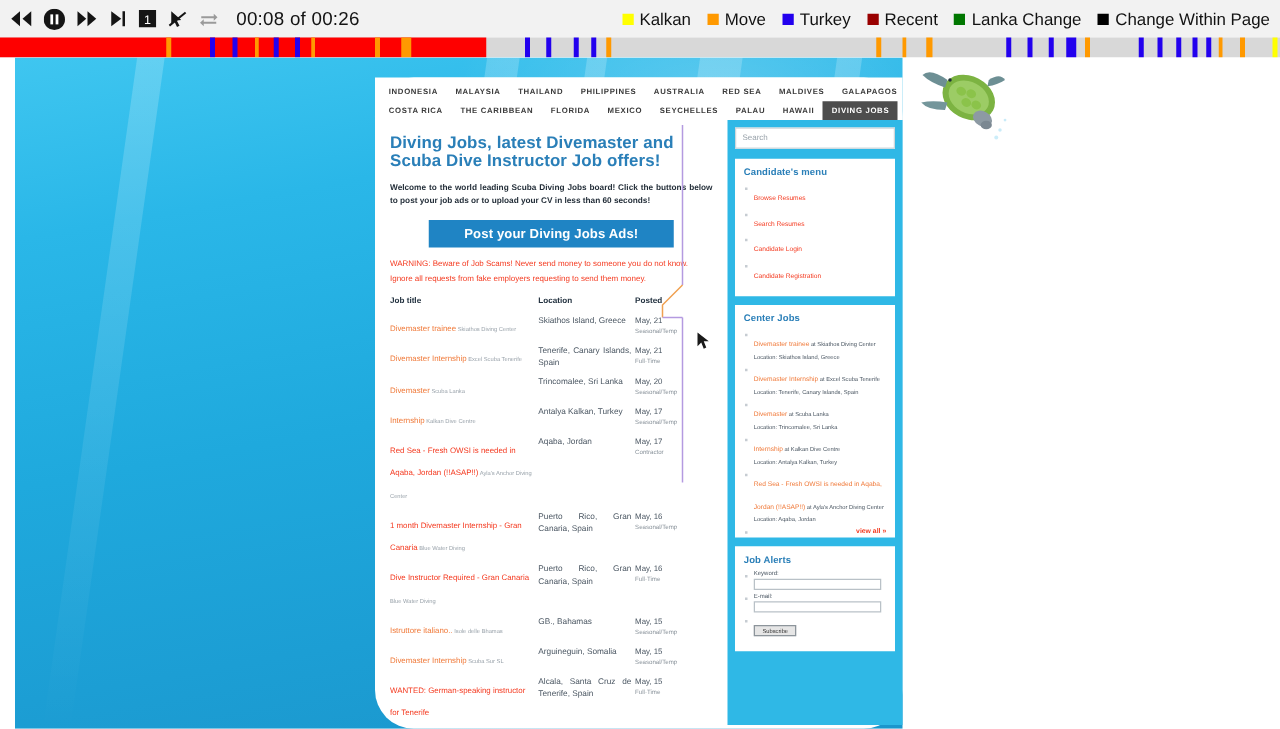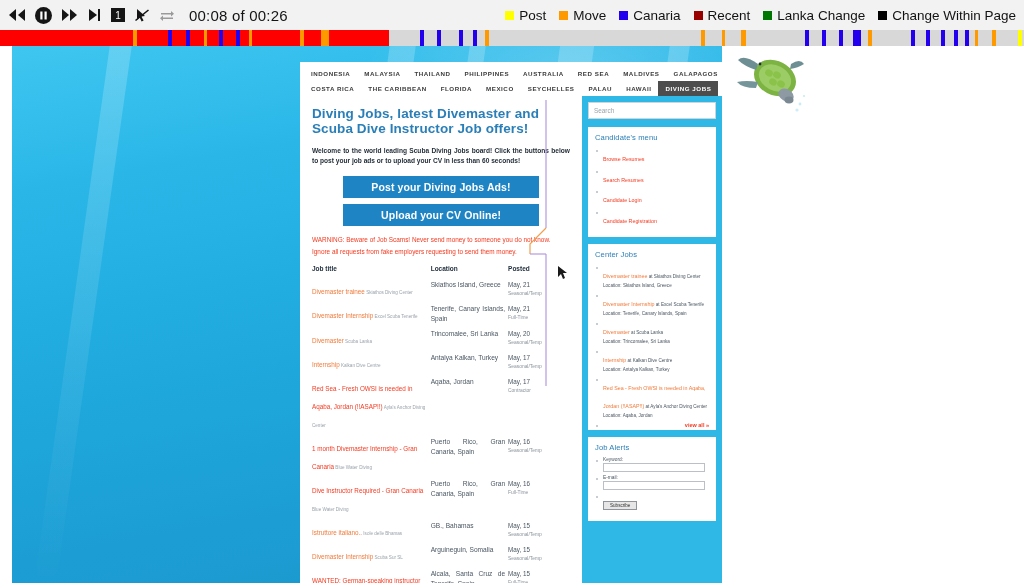--- a/index.html
+++ b/index.html
@@ -48,20 +48,21 @@
     transform: skewX(-8deg); pointer-events: none;
   }
 
   
   .turtle { position: absolute; left: 728px; top: 2px; width: 86px; height: 74px; }
 
   
   .site {
     position: absolute; left: 300px; top: 16px; width: 422px; height: 521px;
     background: #ffffff;
+    border-radius: 31px;
   }
   .nav-wrap { background: #ffffff; padding: 4px 4px 0 4px; }
   .navrow { display: flex; flex-wrap: nowrap; }
   .navitem {
     font-size: 6.2px; font-weight: bold; letter-spacing: .55px; color: #3b3b3b;
     padding: 4px 7px; white-space: nowrap; text-transform: uppercase;
   }
   .navitem.active { background: #4d4d4d; color: #ffffff; }
 
   .body-split { display: flex; }
@@ -105,21 +106,21 @@
   .j-date { font-size: 6.3px; line-height: 9.4px; color: #4a5662; text-align: justify; }
   .j-type { font-size: 4.9px; color: #8b949c; display: block; margin-top: 1px; }
 
   
   .search-box {
     width: 100%; height: 17px; background: #ffffff; border: 1px solid #cfd6da;
     font-size: 6.4px; color: #9aa3ab; padding: 0 5px; line-height: 15px; margin-bottom: 8px;
   }
   .panel { background: #ffffff; padding: 6px 7px 8px 7px; margin-bottom: 7px; }
   .panel h3 {
-    font-size: 7.6px; color: #2a7fb8; font-weight: normal; margin-bottom: 5px; letter-spacing: .1px;
+    font-size: 7.6px; color: #2a7fb8; font-weight: bold; margin-bottom: 5px; letter-spacing: .1px;
   }
   .panel ul { list-style: none; }
   .panel li { position: relative; padding-left: 8px; margin-bottom: 2.5px; }
   .panel li:before {
     content: ""; position: absolute; left: 1px; top: 3px; width: 2px; height: 2px; background: #c6ccd2;
   }
   .link { font-size: 5.3px; color: #f4391f; line-height: 7.6px; cursor: pointer; }
   .link.orange { color: #f07a3a; }
   .sub { font-size: 4.6px; color: #4a5662; line-height: 7.4px; }
   .muted { color: #4a5662; }
@@ -180,29 +181,29 @@
       <svg width="16" height="14" viewBox="0 0 16 14">
           <path d="M2 5 H12 V3 L15 5.8 L12 8.6 V6.6 H2 Z" fill="#9a9a9a"></path>
           <path d="M14 11 H4 V13 L1 10.2 L4 7.4 V9.4 H14 Z" fill="#9a9a9a"></path>
         </svg>
     </span>
   </div>
   <div class="time-label">00:08 of 00:26</div>
   <div class="legend">
       <div class="legend-item">
         <span class="swatch" style="background: rgb(255, 255, 0);"></span>
-        <span>Post</span>
+        <span>Kalkan</span>
       </div>
       <div class="legend-item">
         <span class="swatch" style="background: rgb(255, 153, 0);"></span>
         <span>Move</span>
       </div>
       <div class="legend-item">
         <span class="swatch" style="background: rgb(34, 0, 238);"></span>
-        <span>Canaria</span>
+        <span>Turkey</span>
       </div>
       <div class="legend-item">
         <span class="swatch" style="background: rgb(153, 0, 0);"></span>
         <span>Recent</span>
       </div>
       <div class="legend-item">
         <span class="swatch" style="background: rgb(0, 119, 0);"></span>
         <span>Lanka Change</span>
       </div>
       <div class="legend-item">
@@ -303,21 +304,20 @@
     <div class="body-split">
 
       <div class="left-col">
         <h1 class="page-title">
           <span>Diving Jobs, latest Divemaster and</span>
           <span>Scuba Dive Instructor Job offers!</span>
         </h1>
         <div class="intro">Welcome to the world leading Scuba Diving Jobs board! Click the buttons below to post your job ads or to upload your CV in less than 60 seconds!</div>
 
         <div class="cta">Post your Diving Jobs Ads!</div>
-        <div class="cta">Upload your CV Online!</div>
 
         <div class="warn">
           <p>WARNING: Beware of Job Scams! Never send money to someone you do not know.</p>
           <p>Ignore all requests from fake employers requesting to send them money.</p>
         </div>
 
         <table class="jobs">
           <thead>
               <tr>
             <th class="col-title">Job title</th>

